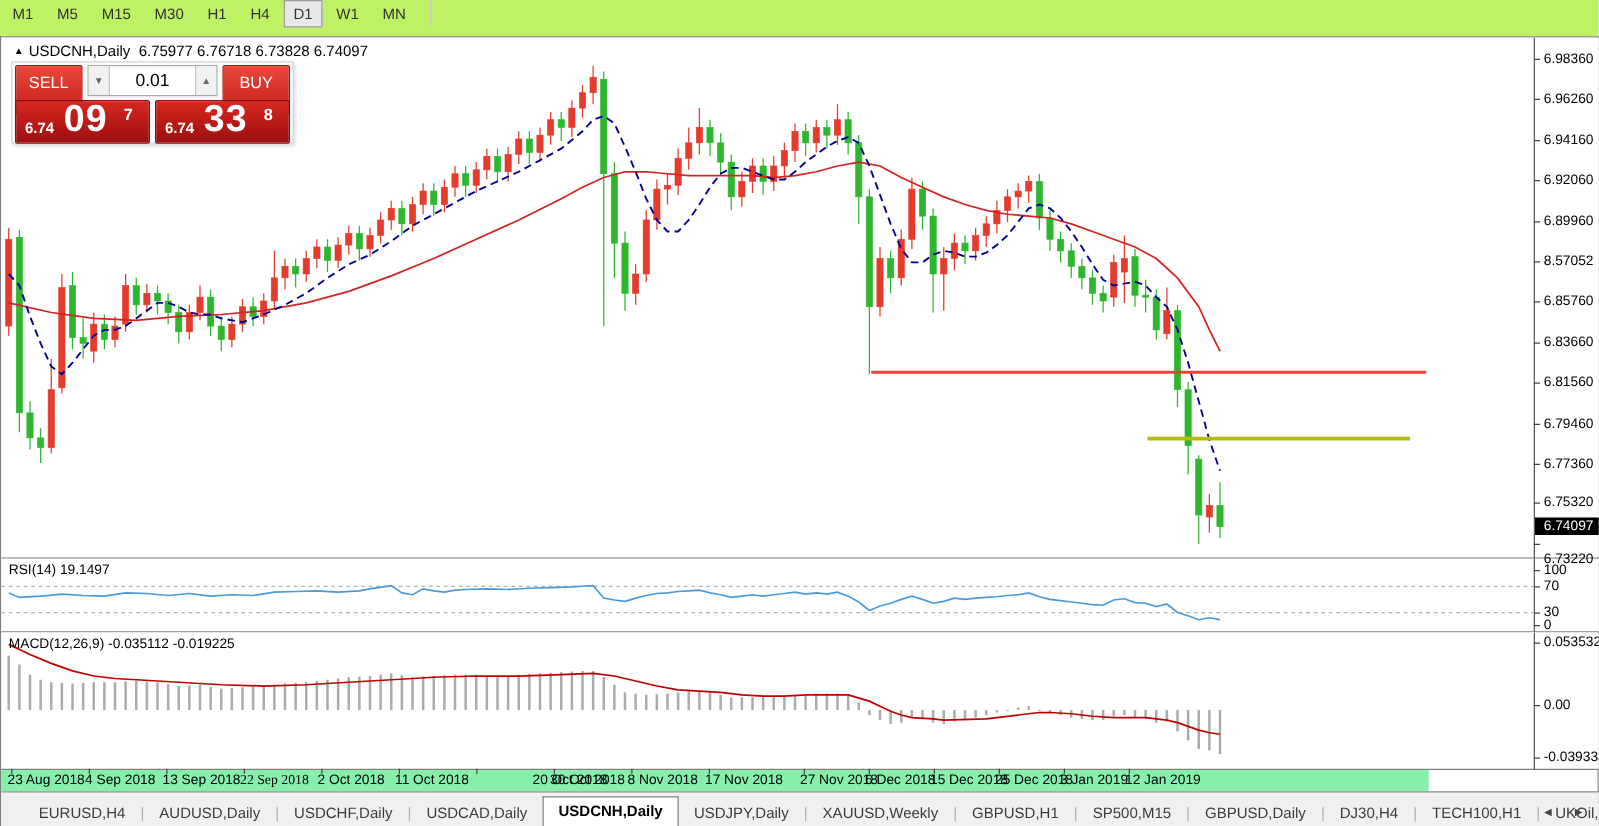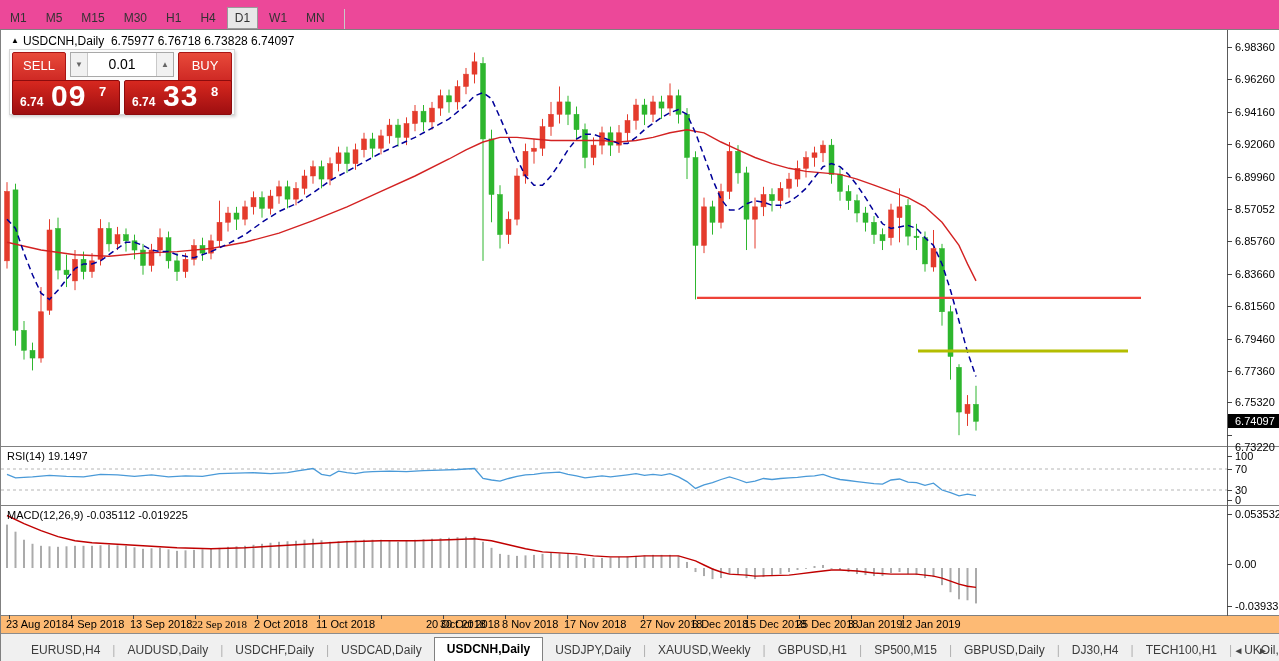--- a/index.html
+++ b/index.html
@@ -2,21 +2,21 @@
 <html><head>
 <meta charset="utf-8">
 <style>
   * { margin:0; padding:0; box-sizing:border-box; }
   html,body { width:1279px; height:661px; overflow:hidden; background:#f0f0f0;
               font-family:"Liberation Sans", sans-serif; }
   #app { position:relative; width:1279px; height:661px; }
 
   
   #tf-bar { position:absolute; left:0; top:0; width:1279px; height:29px;
-            background:#ec4899; display:flex; align-items:flex-end; padding-left:2px; }
+            background:#bef264; display:flex; align-items:flex-start; padding-left:2px; }
   .tf-btn { font-size:12px; color:#333; padding:3px 7px; margin-right:3px; border:1px solid transparent; cursor:default; }
   .tf-btn.active { background:#e8e8e8; border:1px solid #9a9a9a; }
   .tf-sep { width:1px; height:20px; background:#c9c9c9; margin-left:8px; }
 
   
   #client { position:absolute; left:0; top:29px; width:1279px; height:632px;
             background:#fff; border:1px solid #808080; border-bottom:none; }
 
   #chart-header { position:absolute; left:10px; top:4px; font-size:12px; color:#000; z-index:5; }
   #chart-header .tri { font-size:8px; vertical-align:2px; margin-right:4px; }
@@ -48,21 +48,21 @@
   .pane-label { position:absolute; left:6px; font-size:11px; color:#000; z-index:4; }
   #rsi-label  { top:420px; }
   #macd-label { top:479px; }
 
   
   .axis-lab { position:absolute; left:1234px; font-size:11px; color:#000; white-space:nowrap; }
   #cur-tag { position:absolute; left:1227px; width:52px; height:14px; background:#000; color:#fff;
              font-size:11px; padding-left:7px; line-height:14px; z-index:3; }
 
   
-  #date-axis { position:absolute; left:0; top:586px; width:1279px; height:17px; background:#fdba74; }
+  #date-axis { position:absolute; left:0; top:586px; width:1142px; height:17px; background:#86efac; }
   .date-lab { position:absolute; top:2px; font-size:11px; color:#000; white-space:nowrap; }
   .date-tick { position:absolute; top:-1px; width:1px; height:4px; background:#444; }
 
   
   #tab-bar { position:absolute; left:0; top:603px; width:1279px; height:29px; background:#f0f0f0;
              border-top:1px solid #8c8c8c; display:flex; align-items:flex-end; padding-left:18px; }
   .tab { font-size:12px; color:#3c3c3c; padding:4px 12px 5px; margin-bottom:0; white-space:nowrap; cursor:default; }
   .tab.active { background:#fff; color:#000; border:1px solid #808080; border-bottom:1px solid #fff; font-weight:bold; }
   .tab-sep { color:#b0b0b0; font-size:12px; padding-bottom:5px; }
   #tab-scroll { position:absolute; right:6px; bottom:6px; font-size:10px; color:#444; letter-spacing:6px; }

